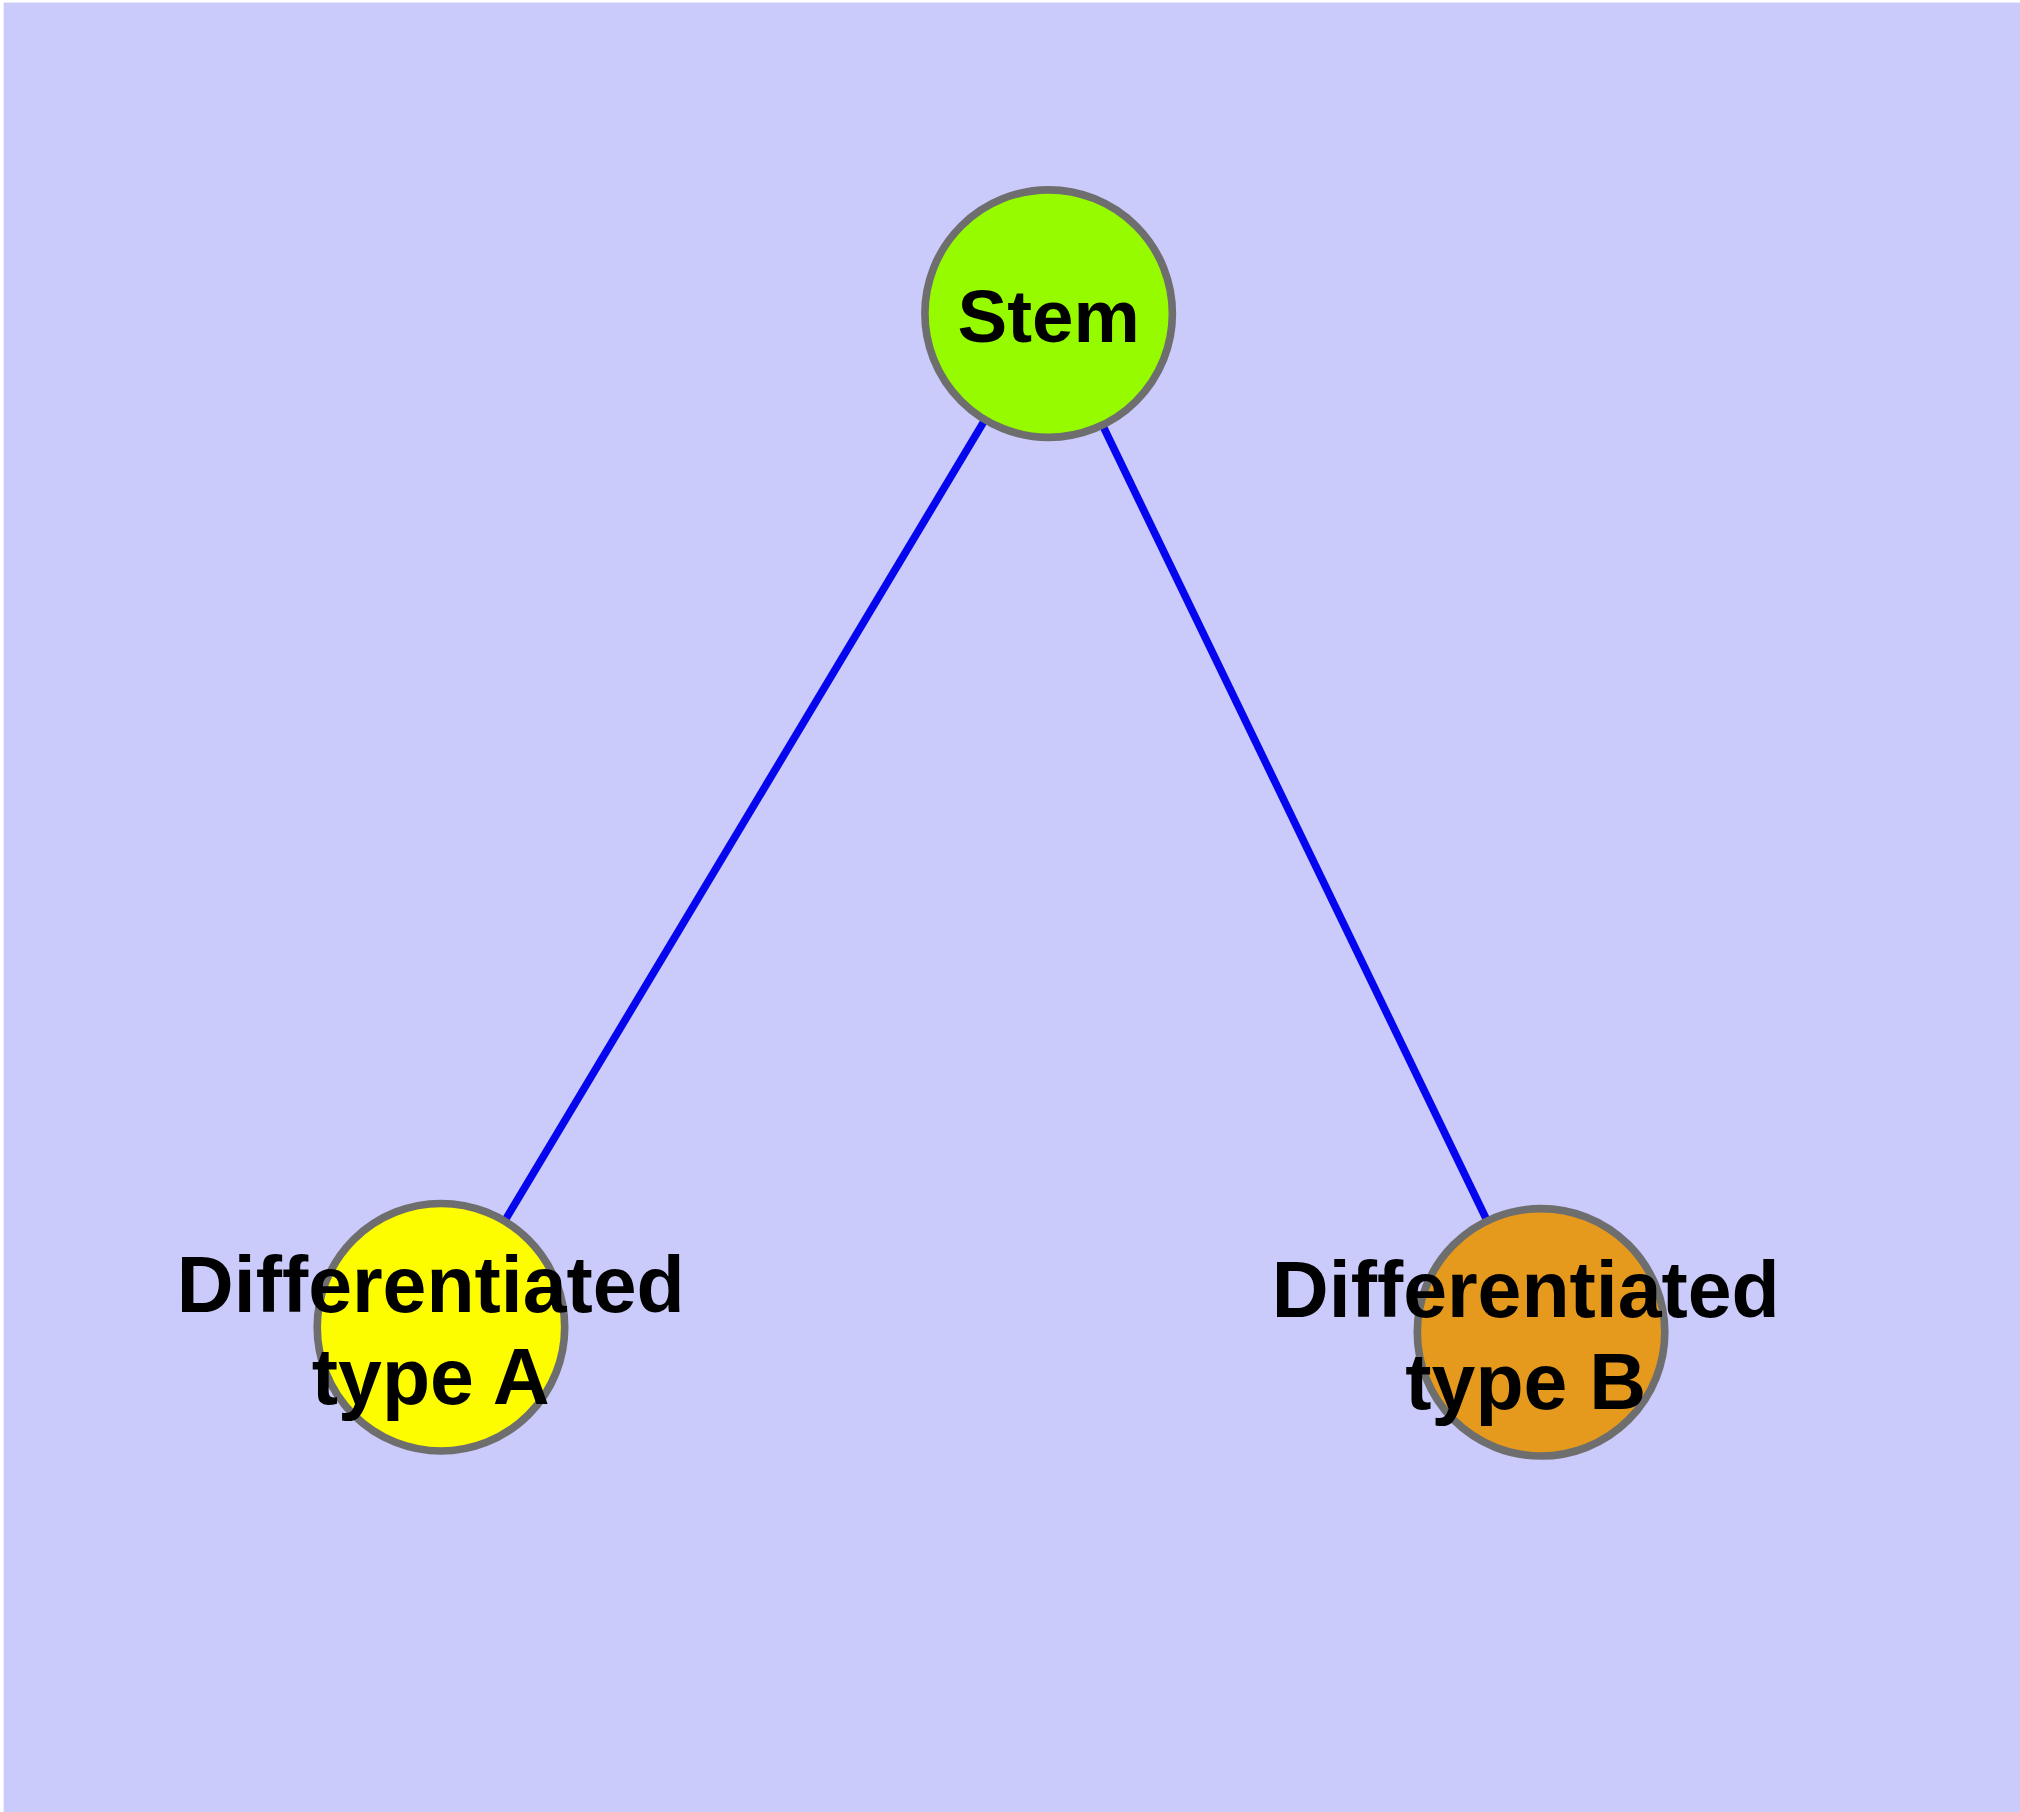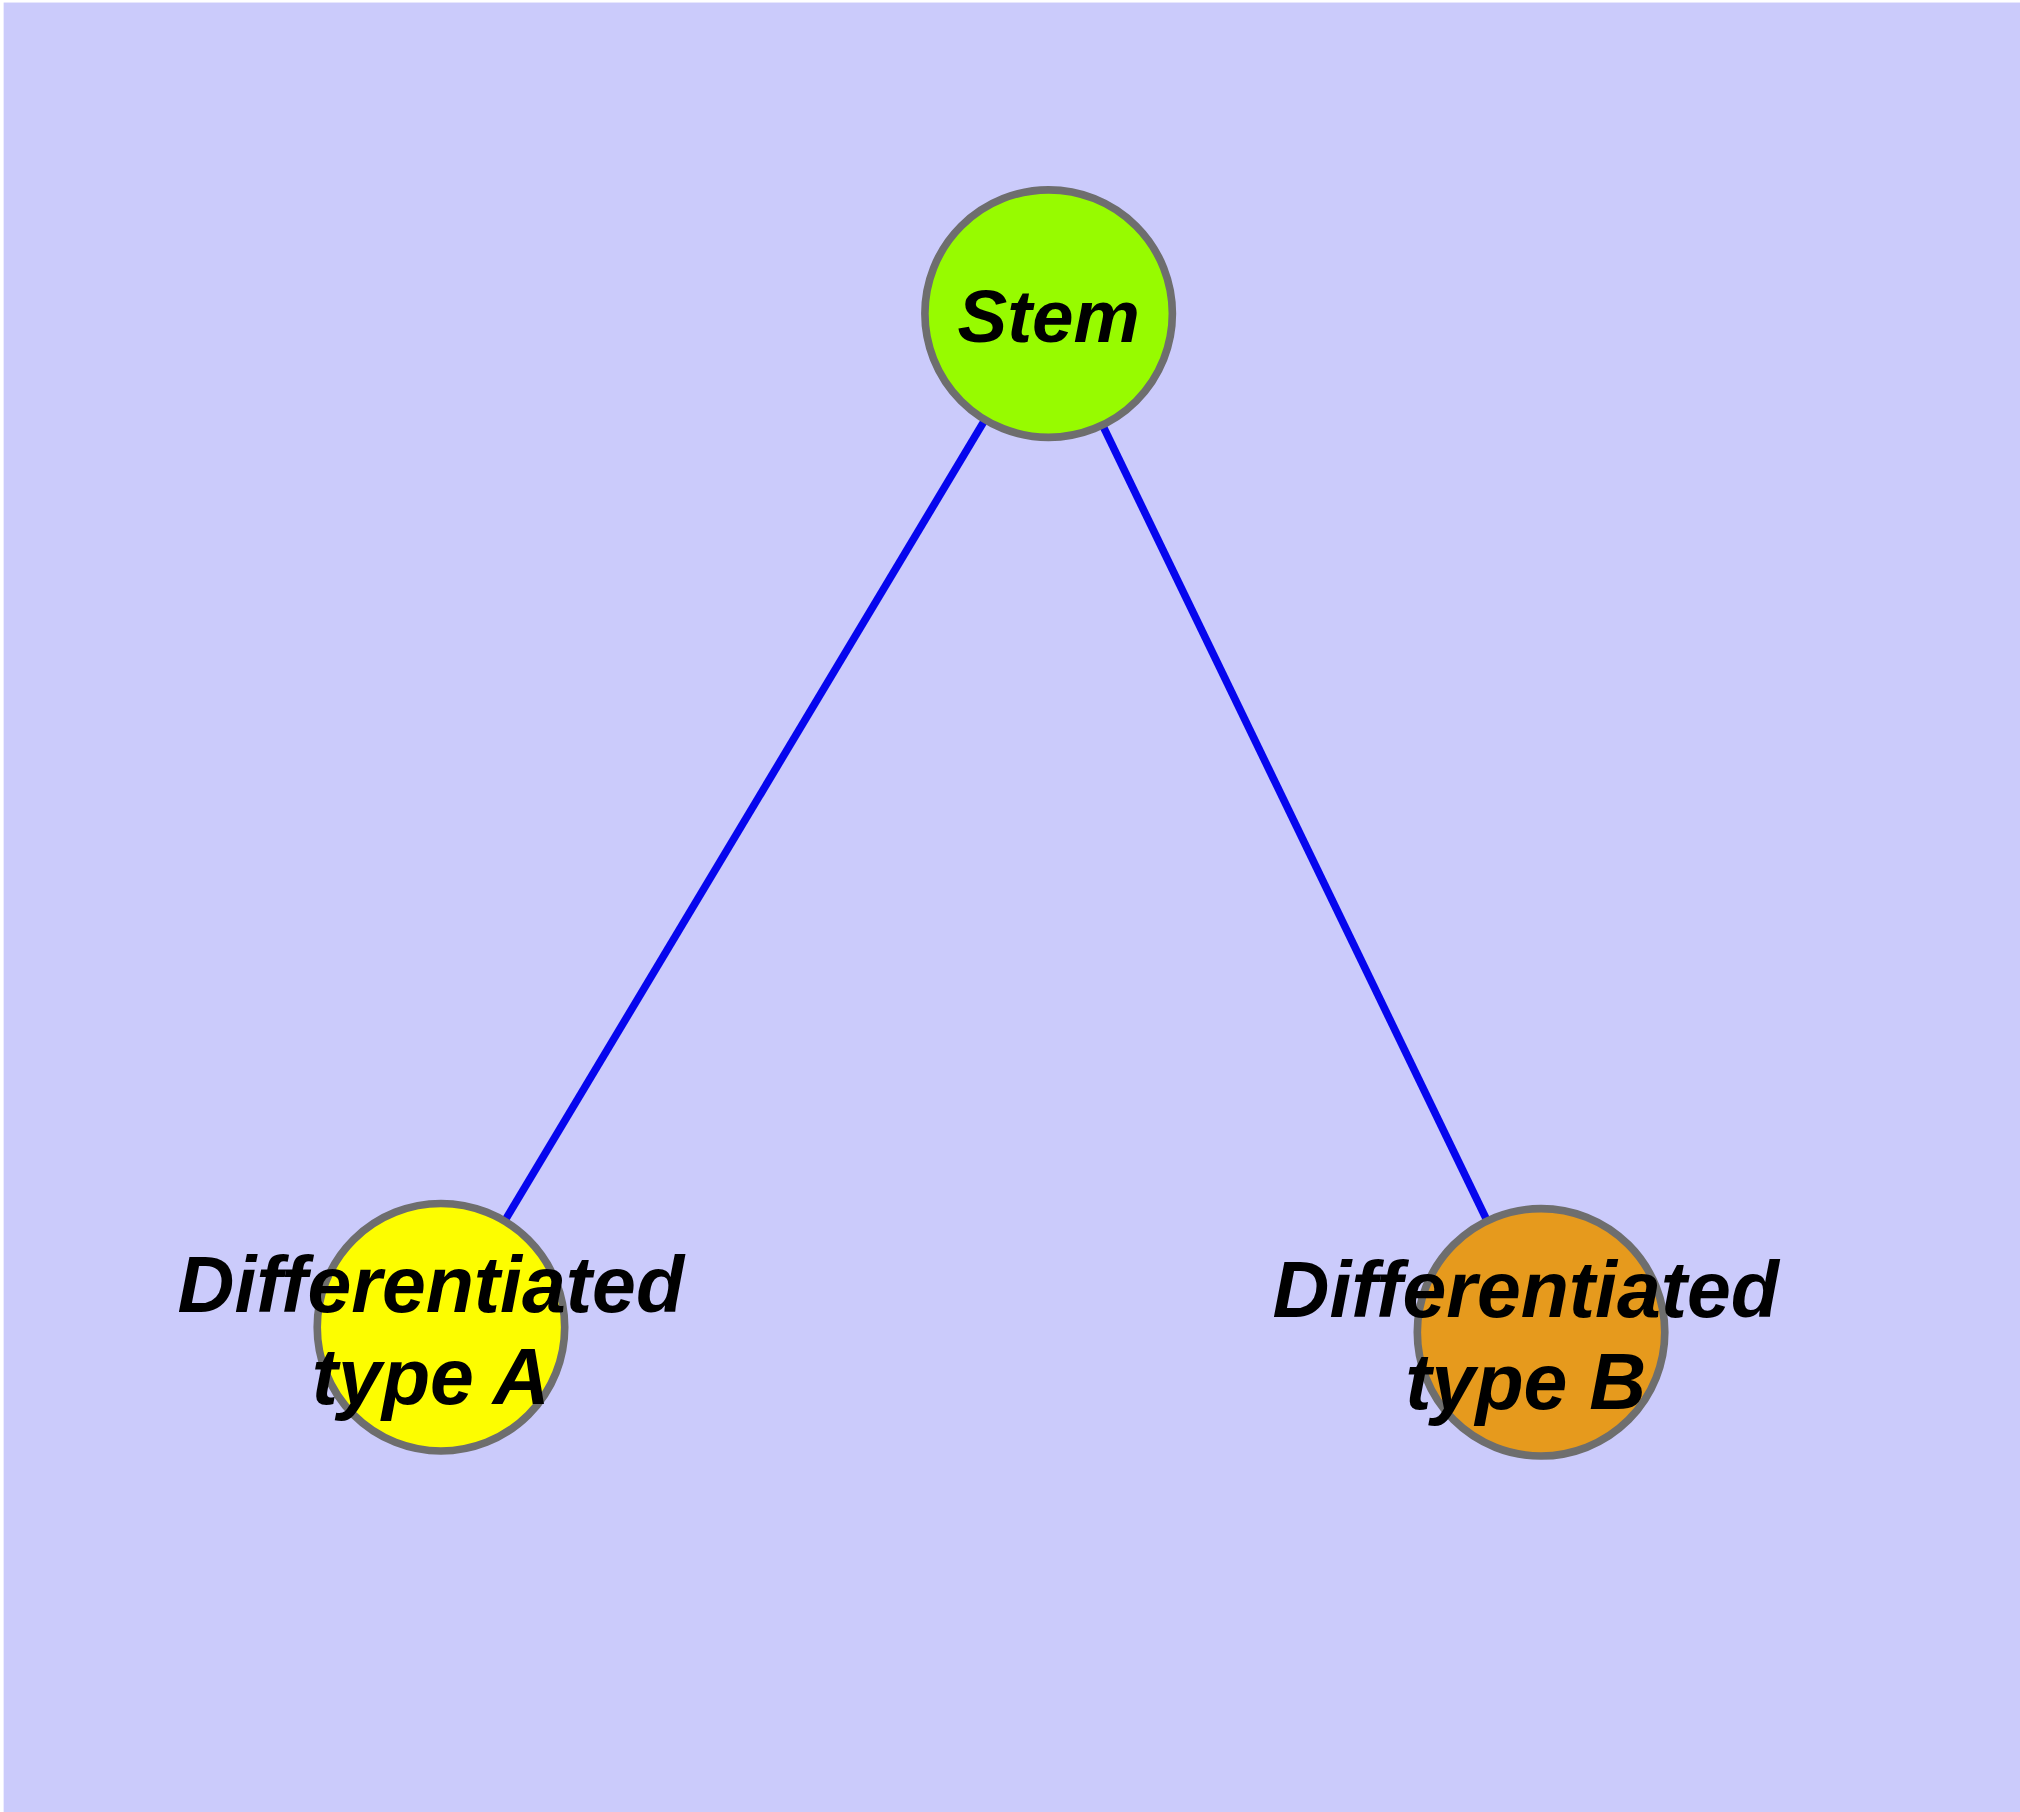--- a/index.html
+++ b/index.html
@@ -7,21 +7,20 @@
     padding: 0;
     background: #ffffff;
     width: 2021px;
     height: 1812px;
     overflow: hidden;
   }
   .stage {
     position: relative;
     width: 2021px;
     height: 1812px;
-    font-style: italic;
   }
   svg.graph {
     display: block;
     width: 2021px;
     height: 1812px;
   }
   .node-label {
     font-family: "Liberation Sans", "DejaVu Sans", sans-serif;
     font-weight: bold;
     text-anchor: middle;

